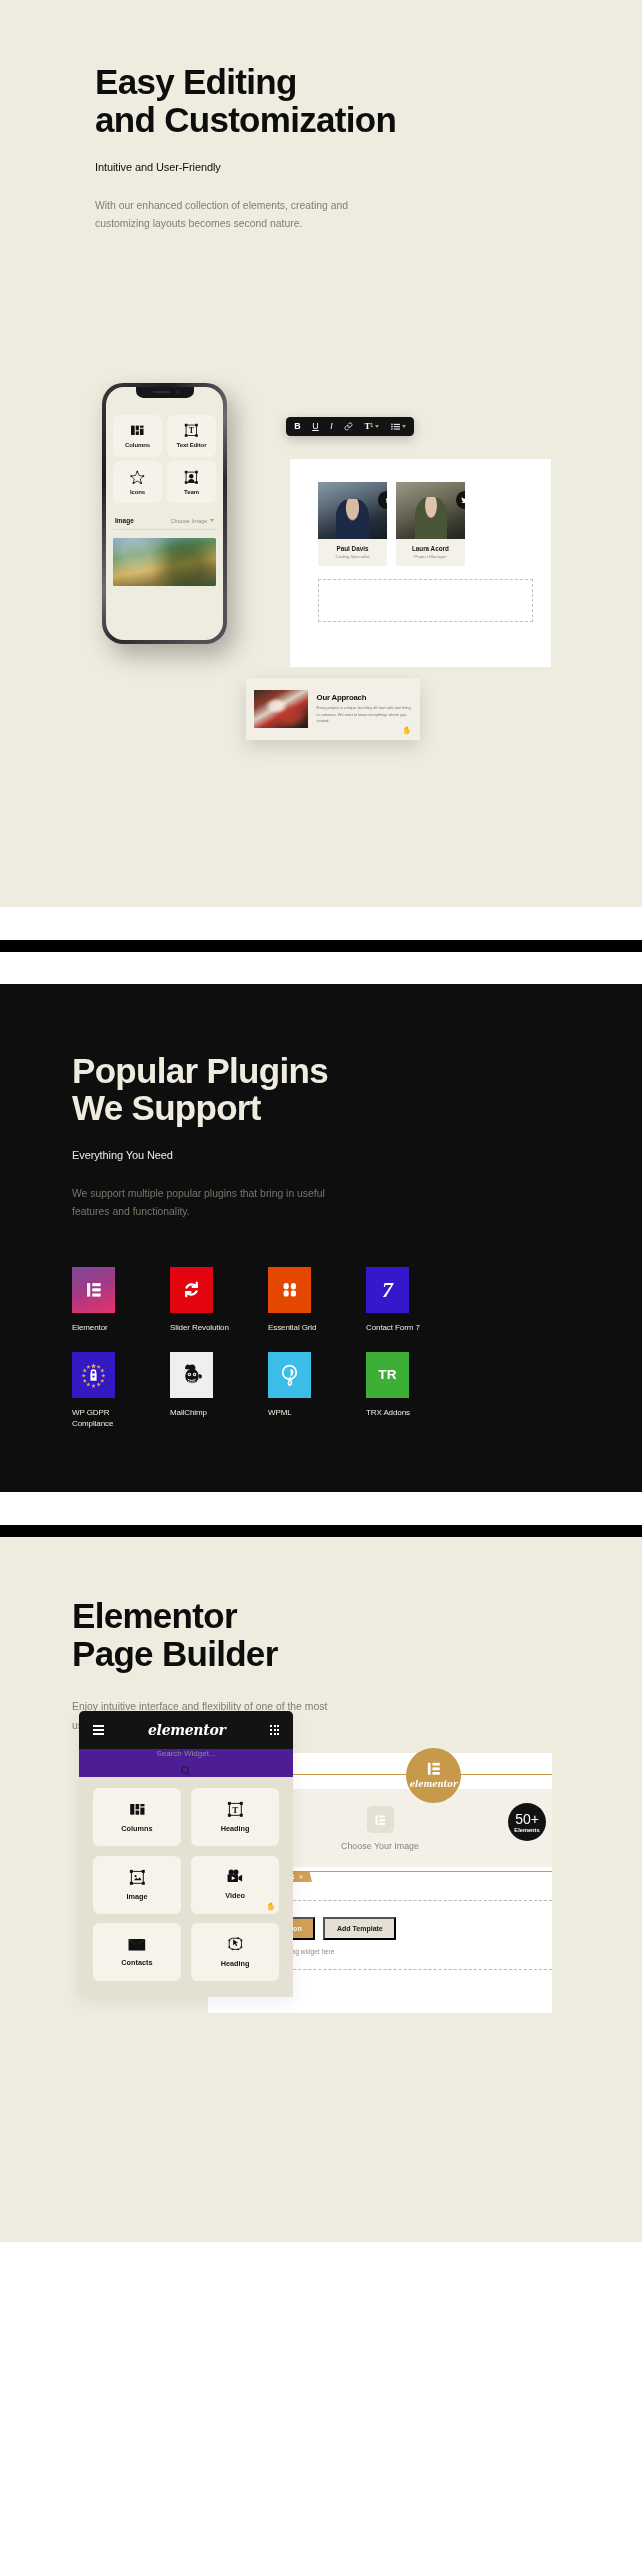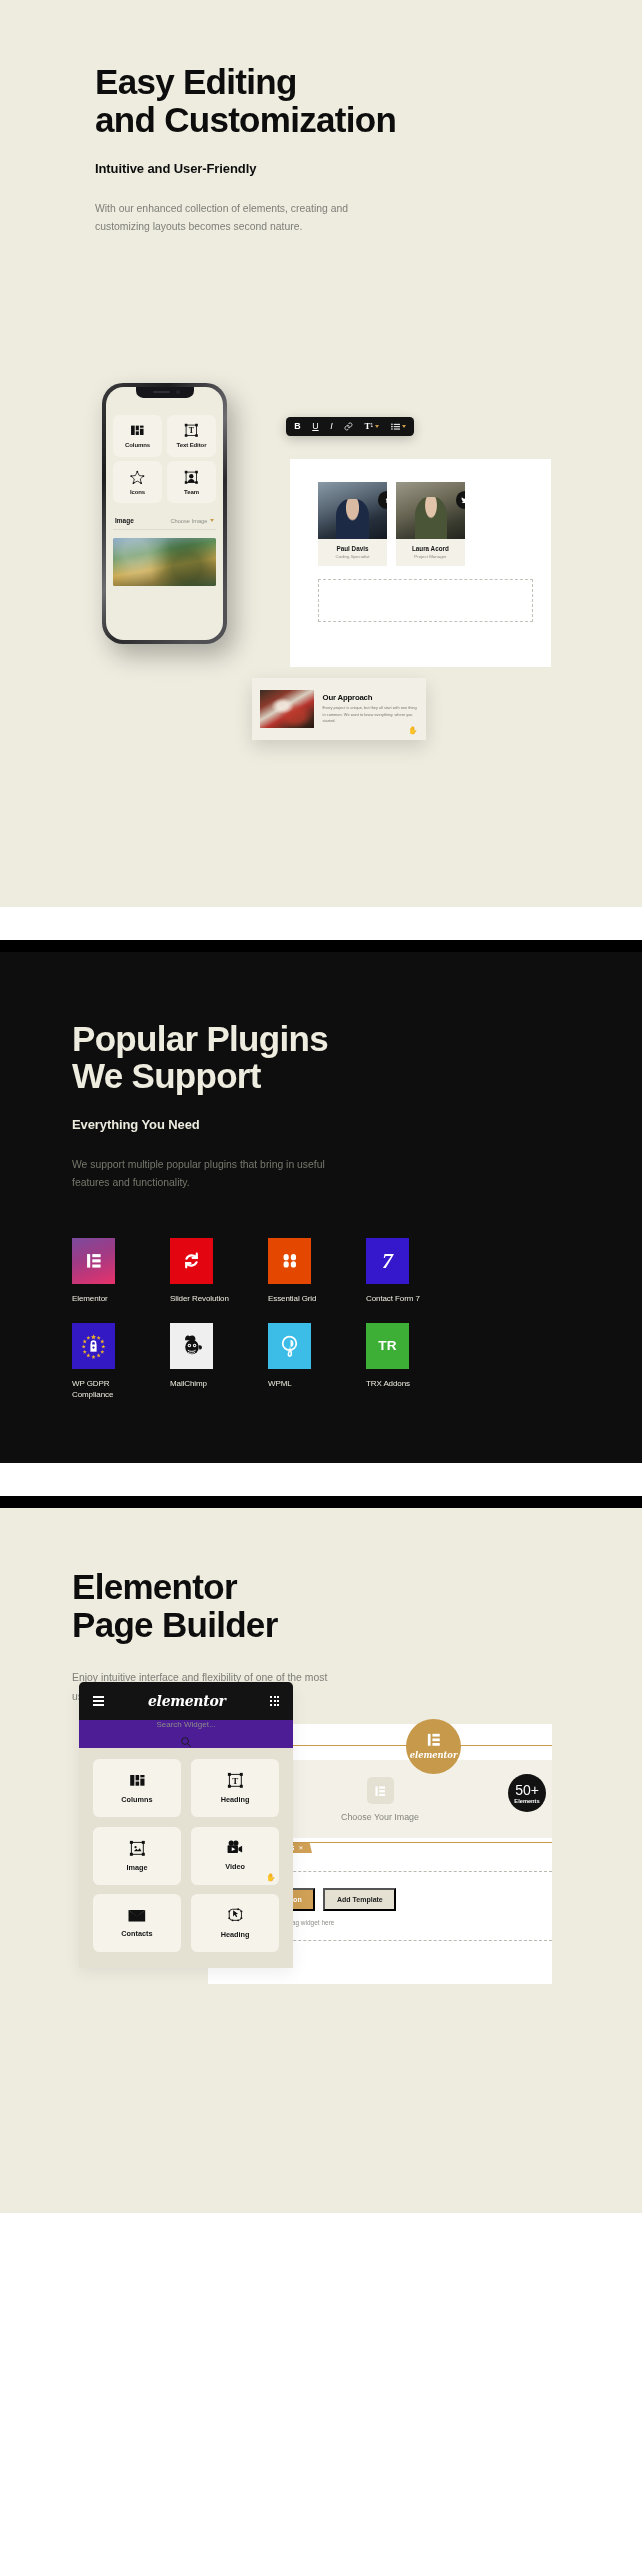--- a/index.html
+++ b/index.html
@@ -16,22 +16,22 @@
 
   .heading-xl {
     font-size: 35px;
     line-height: 1.08;
     font-weight: 700;
     letter-spacing: -0.7px;
     color: #0d0d0d;
   }
   .heading-xl .ln { display: block; }
   .sub-bold {
-    font-size: 13px;
-    font-weight: 700;
+    font-size: 11px;
+    font-weight: 400;
     color: #0d0d0d;
     letter-spacing: -0.1px;
   }
   .body-text {
     font-size: 10.4px;
     line-height: 1.75;
     color: #7e7e78;
     max-width: 271px;
   }
   .pad-left { padding-left: 72px; }
@@ -140,21 +140,21 @@
   .team-name { text-align:center; font-size:6.3px; font-weight:700; color:#141414; padding-top:6.3px; }
   .team-role { text-align:center; font-size:4.4px; color:#8a8a83; padding:2.1px 0 6.8px; }
 
   .dashed-box {
     margin: 12.5px 17.7px 0 28px; height: 43px;
     border: 1px dashed #c2c2bb;
   }
 
   
   #approach-card {
-    position: absolute; left: 252px; top: 678px;
+    position: absolute; left: 246px; top: 678px;
     width: 174px; height: 62px;
     background: #f2f0e6;
     box-shadow: 0 7.3px 17.7px rgba(0,0,0,.14);
     z-index: 10;
     display: flex; align-items: center; padding: 7.3px 8.3px; gap: 8.3px;
   }
   #approach-card .art {
     width: 54px; height: 38px; flex: 0 0 auto;
     background: linear-gradient(150deg,#3a2d22 0%,#8a3a2c 26%,#d8cfc0 44%,#b5332c 60%,#4a2a1e 82%,#241711 100%);
     position: relative; overflow:hidden;
@@ -167,21 +167,21 @@
   }
   #approach-card .ac-title { font-size: 7.8px; font-weight: 700; color:#0e0e0e; letter-spacing:-0.2px;}
   #approach-card .ac-text { font-size: 3.9px; line-height:1.65; color:#77776f; margin-top:3.1px; }
   .hand-cursor { position:absolute; right:8.3px; bottom:5.2px; font-size:7.8px; color:#1a1a1a; }
 
   
   .gap-white { background:#ffffff; height: 33px; }
   .bar-black { background:#000000; height: 11.5px; }
 
   
-  #section-plugins { background: #0e0e0e; padding: 68px 0 63px; }
+  #section-plugins { background: #0e0e0e; padding: 68px 0 63px; margin-top: 32px; }
   .heading-xl.light { color:#eeecdf; }
   .sub-bold.light { color:#eeecdf; }
   .body-text.dark-sec { color:#77776d; }
 
   .plugin-grid {
     display: grid; grid-template-columns: repeat(4, 65px);
     column-gap: 33px; row-gap: 19px;
     padding-left: 72px; margin-top: 45px;
   }
   .plugin-item { width: 65px; }

